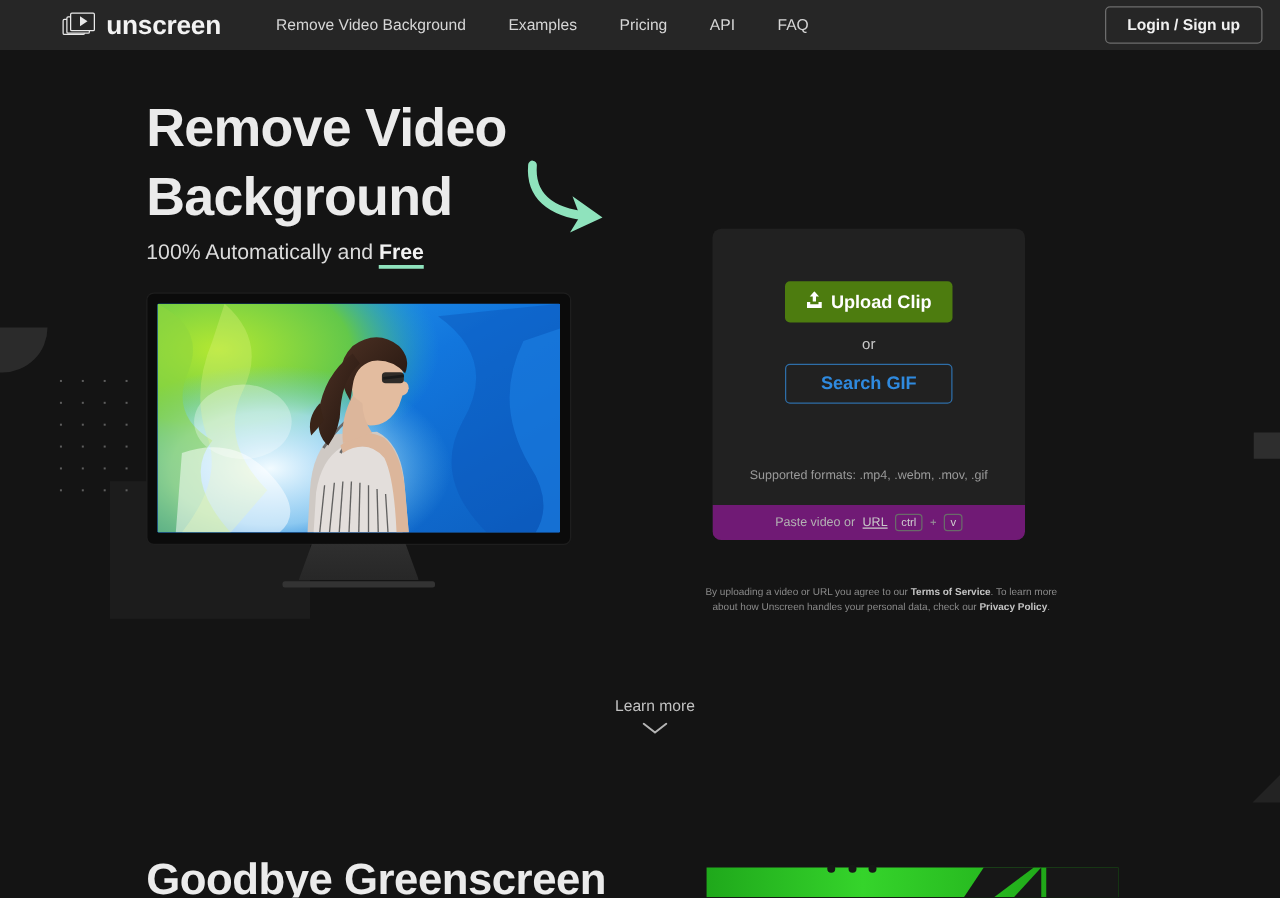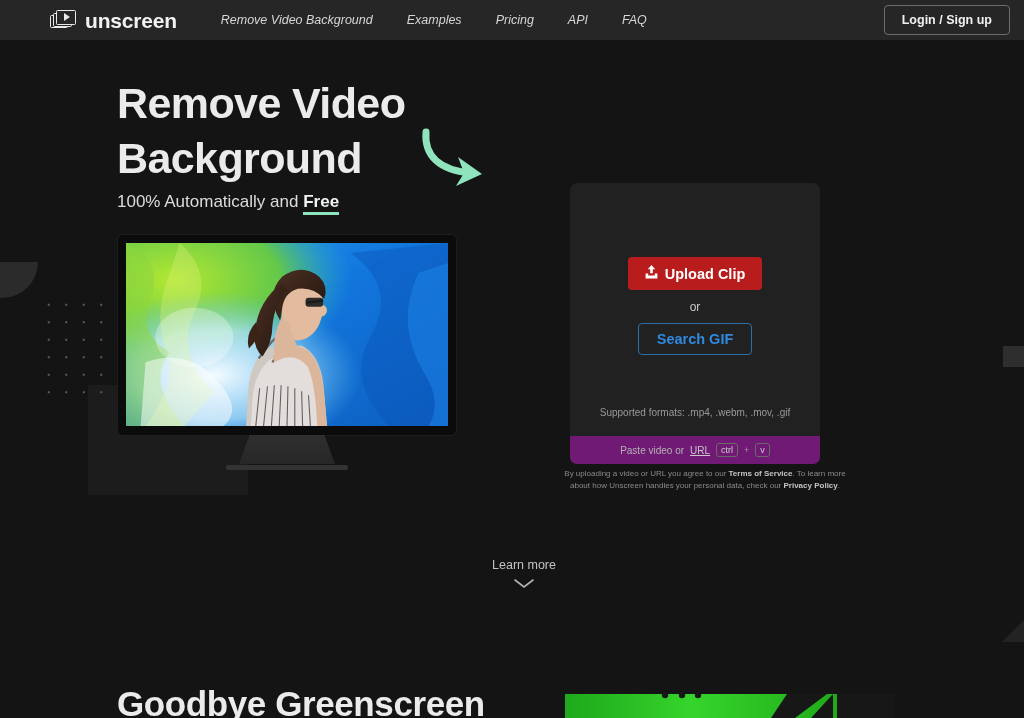--- a/index.html
+++ b/index.html
@@ -75,21 +75,20 @@
     display: flex;
     align-items: center;
     gap: 34px;
   }
   .nav-link {
     font-size: 12.5px;
     color: #d6d6d6;
     text-decoration: none;
     white-space: nowrap;
     cursor: pointer;
-    font-style: italic;
   }
 
   .nav-spacer { flex: 1; }
 
   .login-btn {
     border: 1px solid #6d6d6d;
     border-radius: 4px;
     background: transparent;
     color: #f0f0f0;
     font-family: inherit;
@@ -218,41 +217,40 @@
   }
   .card-body {
     padding: 42px 22px 18px 22px;
     display: flex;
     flex-direction: column;
     align-items: center;
   }
   .upload-btn {
     width: 134px;
     height: 33px;
-    background: #b91c1c;
+    background: #4d7c0f;
     border: none;
     border-radius: 4px;
     color: #ffffff;
     font-family: inherit;
     font-size: 14.5px;
     font-weight: 700;
     cursor: pointer;
     display: flex;
     align-items: center;
     justify-content: center;
     gap: 7px;
-    margin-top: 32px;
   }
   .or-text {
     font-size: 12px;
     color: #c9c9c9;
     margin: 10px 0 9px;
   }
   .gif-btn {
-    width: 114px;
+    width: 134px;
     height: 32px;
     background: transparent;
     border: 1px solid #2e6ea8;
     border-radius: 4px;
     color: #2f8adf;
     font-family: inherit;
     font-size: 14.5px;
     font-weight: 700;
     cursor: pointer;
   }

